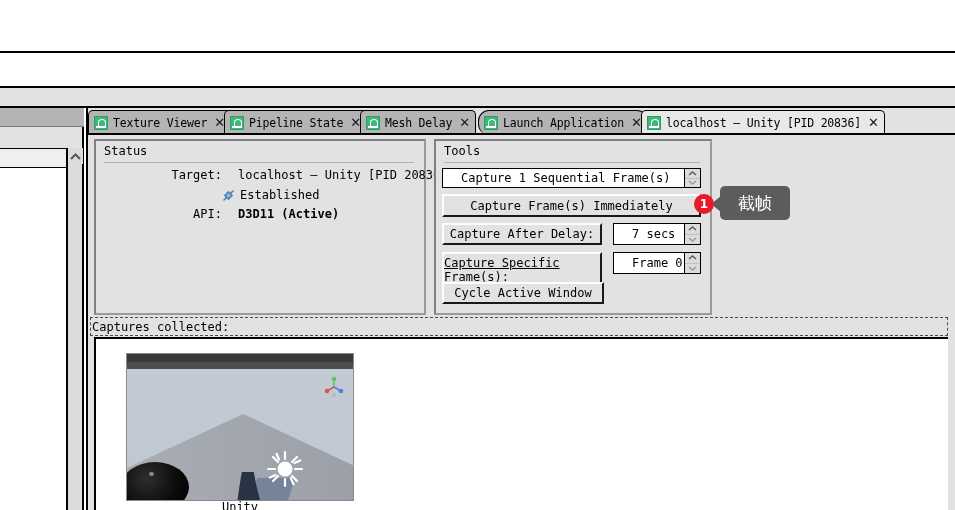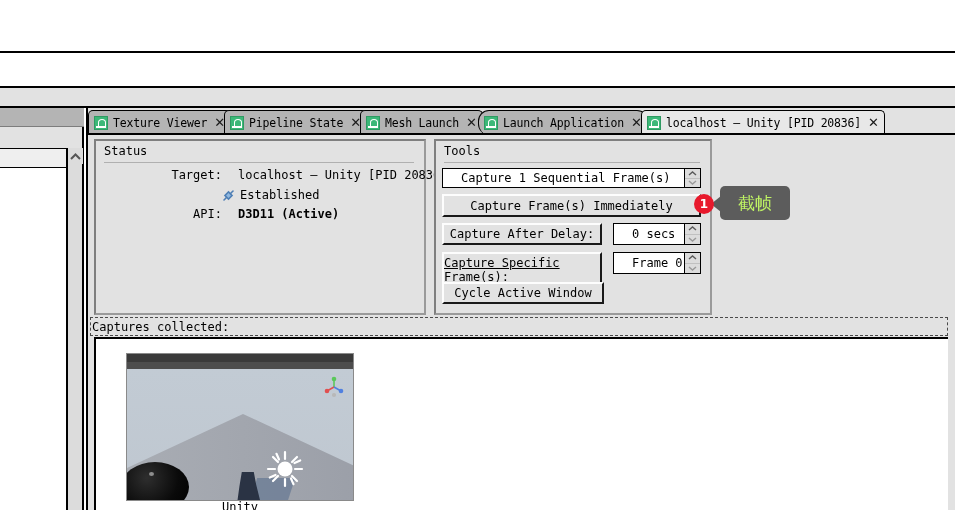--- a/index.html
+++ b/index.html
@@ -118,21 +118,21 @@
   .thumb-caption { position:absolute; left:126px; top:500px; width:228px; text-align:center;
                    font-size:12px; color:#000;
                    font-family:"DejaVu Sans Mono","Liberation Mono",monospace; }
 
   
   .anno-badge { position:absolute; left:694px; top:194px; width:20px; height:20px;
                 background:#e8192c; border-radius:50%; color:#fff; font-size:12px;
                 display:flex; align-items:center; justify-content:center; font-weight:bold;
                 font-family:"DejaVu Sans","Liberation Sans",sans-serif; z-index:40; }
   .anno-tip { position:absolute; left:720px; top:186px; width:70px; height:34px;
-              background:#5c5c5c; border-radius:5px; color:#bef264; font-size:17px;
+              background:#5c5c5c; border-radius:5px; color:#ffffff; font-size:17px;
               display:flex; align-items:center; justify-content:center; z-index:39;
               font-family:"DejaVu Sans","Liberation Sans",sans-serif; }
   .anno-arrow { position:absolute; left:711px; top:196px; width:0; height:0; z-index:39;
                 border-top:8px solid transparent; border-bottom:8px solid transparent;
                 border-right:10px solid #5c5c5c; }
 </style>
 </head>
 <body>
 
 <div id="root">
@@ -165,21 +165,21 @@
       <span class="tab-label">Texture Viewer</span>
       <span class="tab-close">✕</span>
     </div>
     <div class="tab" style="left:136px;">
       <span class="tab-icon"></span>
       <span class="tab-label">Pipeline State</span>
       <span class="tab-close">✕</span>
     </div>
     <div class="tab" style="left:272px;">
       <span class="tab-icon"></span>
-      <span class="tab-label">Mesh Launch</span>
+      <span class="tab-label">Mesh Delay</span>
       <span class="tab-close">✕</span>
     </div>
     <div class="tab" style="left:390px;border-radius:11px;">
       <span class="tab-icon"></span>
       <span class="tab-label">Launch Application</span>
       <span class="tab-close">✕</span>
     </div>
     <div class="tab active" style="left:553px;">
       <span class="tab-icon"></span>
       <span class="tab-label">localhost – Unity [PID 20836]</span>
@@ -233,21 +233,21 @@
   </div>
 
   <div class="btn" style="left:442px; top:194px; width:259px; height:23px;">
     <span>Capture Frame(s) Immediately</span>
   </div>
 
   <div class="btn" style="left:442px; top:223px; width:160px; height:22px;">
     <span>Capture After Delay:</span>
   </div>
   <div class="txtfield" style="left:613px; top:223px; width:72px; height:22px;">
-    <span>0 secs</span>
+    <span>7 secs</span>
   </div>
   <div class="spinbtns" style="left:685px; top:223px; height:22px;">
     <div class="spinbtn top">
       <svg width="9" height="5" viewBox="0 0 9 5">
           <path d="M1 4 L4.5 1 L8 4" stroke="#5a5a5a" stroke-width="1.4" fill="none"></path>
         </svg>
     </div>
     <div class="spinbtn">
       <svg width="9" height="5" viewBox="0 0 9 5">
           <path d="M1 1 L4.5 4 L8 1" stroke="#9a9a9a" stroke-width="1.4" fill="none"></path>

